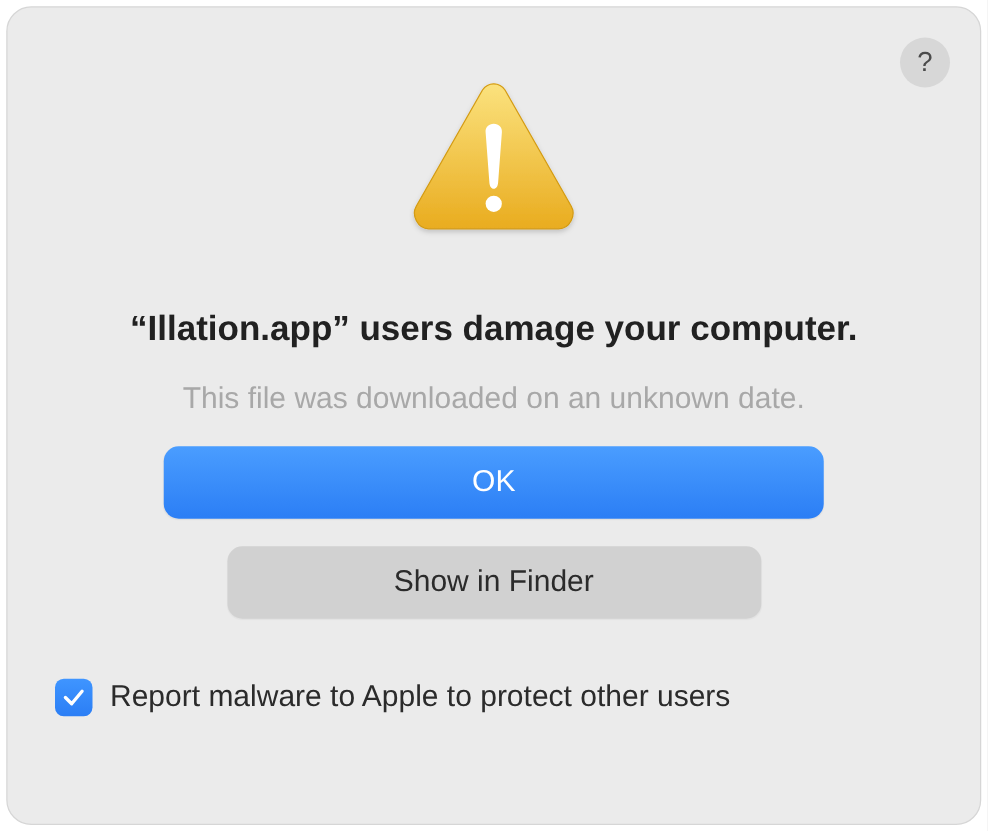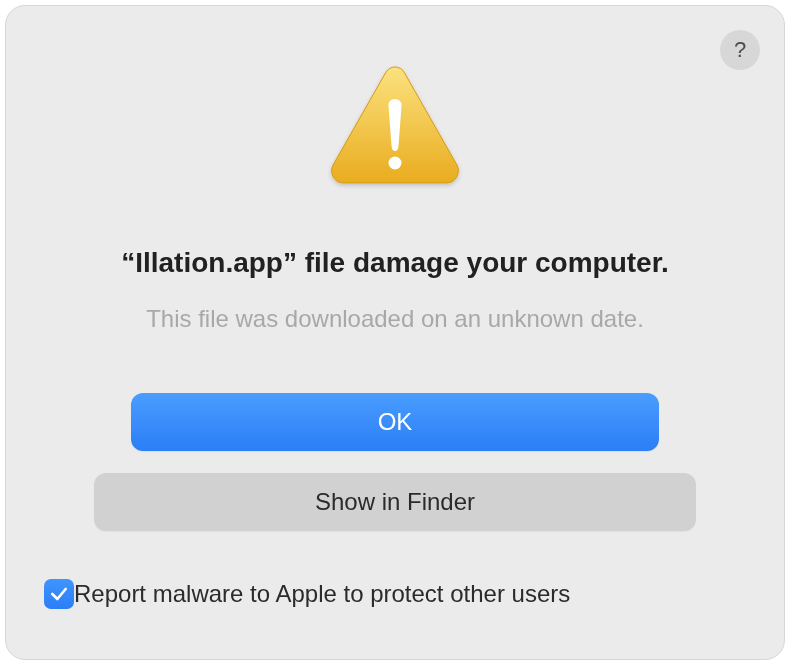--- a/index.html
+++ b/index.html
@@ -71,38 +71,38 @@
       height: 58px;
       border-radius: 12px;
       border: none;
       background: linear-gradient(to bottom, #4a9dff, #2b7ef5);
       color: #fff;
       font-size: 24px;
       font-weight: 400;
       cursor: pointer;
       margin-bottom: 22px;
       box-shadow: 0 1px 1px rgba(0,0,0,0.06);
-      margin-top: 36px;
     }
     .button-secondary {
-      width: 602px;
+      width: 427px;
       height: 58px;
       border-radius: 12px;
       border: none;
       background: #d1d1d1;
       color: #2b2b2b;
       font-size: 24px;
       font-weight: 400;
       cursor: pointer;
       margin-bottom: 48px;
       box-shadow: 0 1px 1px rgba(0,0,0,0.04);
     }
     .checkbox-row {
       display: flex;
       align-items: center;
+      gap: 14px;
       align-self: flex-start;
       margin-left: 38px;
     }
     .checkbox {
       width: 30px;
       height: 30px;
       border-radius: 7px;
       background: linear-gradient(to bottom, #3f95ff, #2b7ef5);
       display: flex;
       align-items: center;
@@ -139,21 +139,21 @@
         <filter id="ds" x="-20%" y="-20%" width="140%" height="140%">
           <feDropShadow dx="0" dy="2" stdDeviation="2" flood-color="rgba(0,0,0,0.18)"></feDropShadow>
         </filter>
       </defs>
       <path d="M70 6 C74 6 77 8 79 11 L132 104 C136 111 131 122 122 122 L18 122 C9 122 4 111 8 104 L61 11 C63 8 66 6 70 6 Z" fill="url(#triGrad)" stroke="#d49b12" stroke-width="1" filter="url(#ds)"></path>
       <path d="M70 38 C74 38 77 41 76.5 45 L73.5 85 C73.3 88 72 90 70 90 C68 90 66.7 88 66.5 85 L63.5 45 C63 41 66 38 70 38 Z" fill="#ffffff"></path>
       <circle cx="70" cy="102" r="6.5" fill="#ffffff"></circle>
     </svg>
   </div>
 
-  <div class="main-heading">“Illation.app” file damage your computer.</div>
+  <div class="main-heading">“Illation.app” users damage your computer.</div>
 
   <div class="sub-text">This file was downloaded on an unknown date.</div>
 
   <button class="button-primary">OK</button>
 
   <button class="button-secondary">Show in Finder</button>
 
   <div class="checkbox-row">
     <div class="checkbox">
       <svg viewBox="0 0 24 24">

